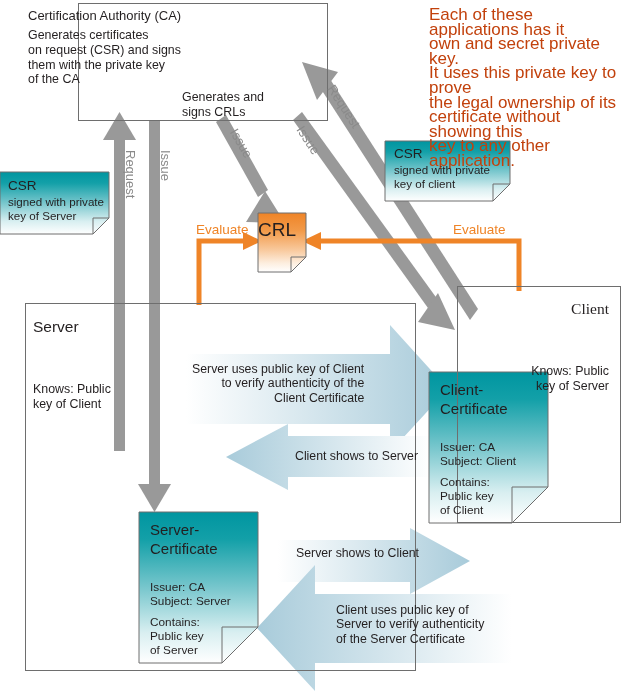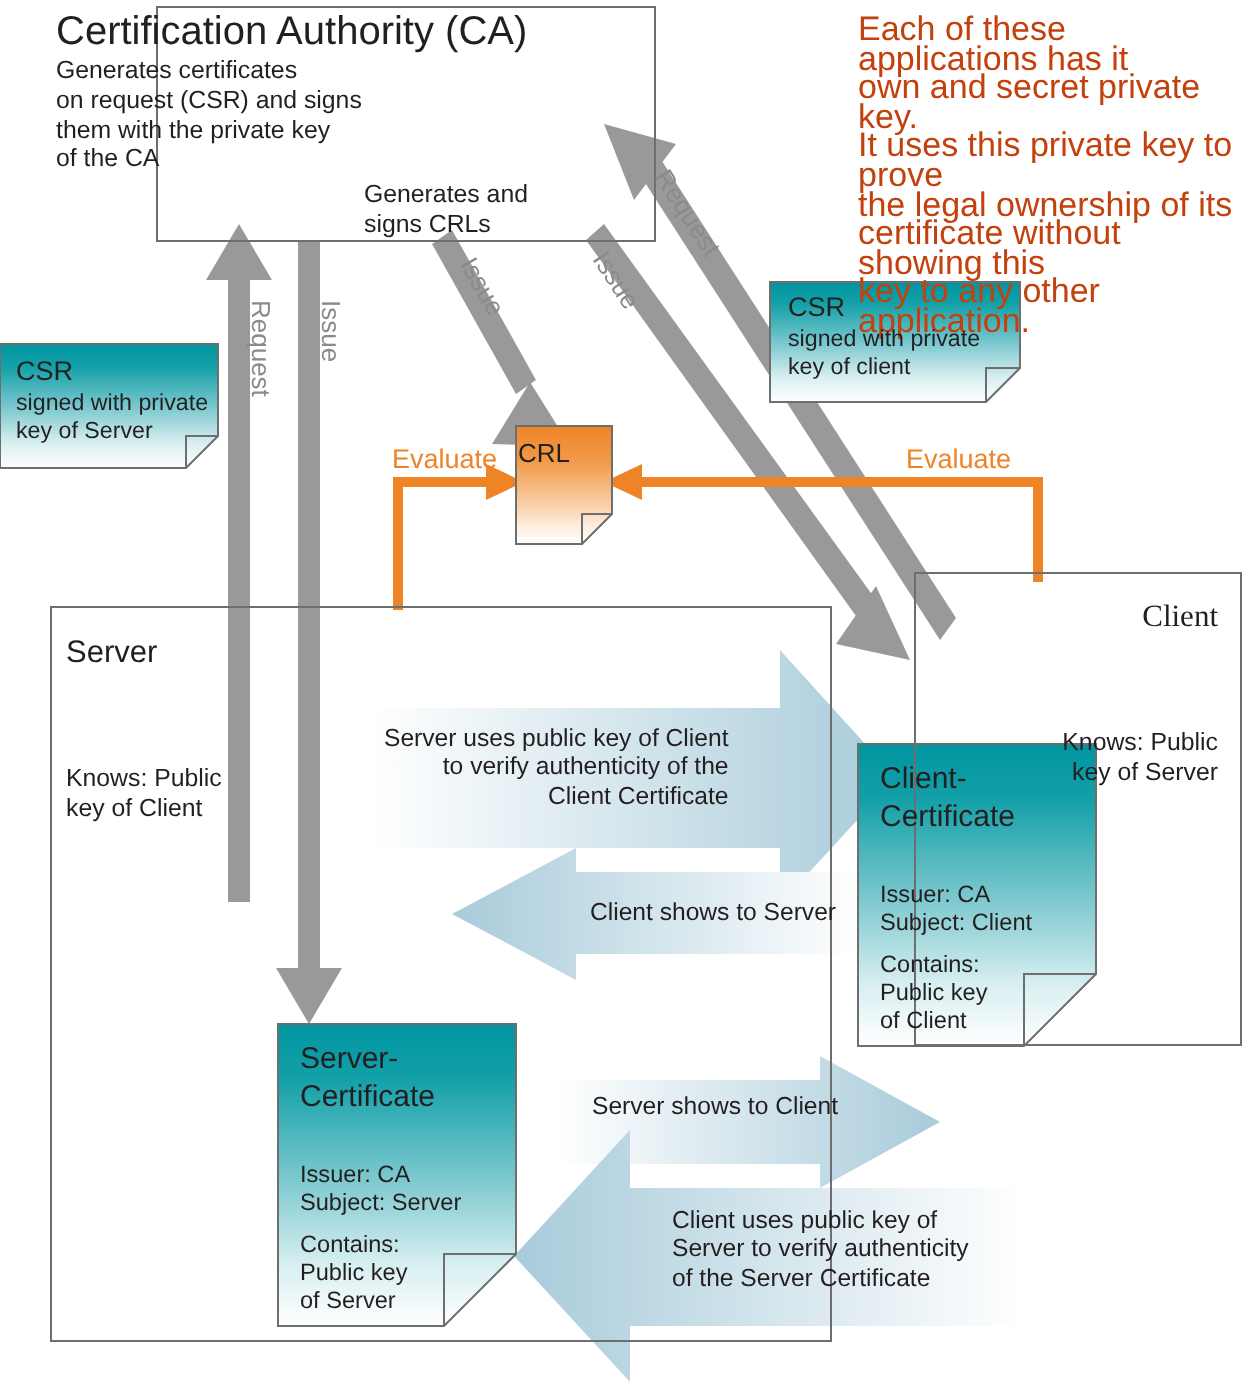--- a/index.html
+++ b/index.html
@@ -7,21 +7,21 @@
   #stage{position:relative;width:624px;height:693px;overflow:hidden;background:#fff;}
   #svg-layer{position:absolute;left:0;top:0;width:624px;height:693px;}
 
   .box{position:absolute;box-sizing:border-box;border:1px solid #6e6e6e;background:transparent;}
   .ttl{font-size:15.5px;line-height:18px;color:#231f20;}
   .sub{font-size:12.4px;line-height:14.6px;color:#231f20;margin-top:44px;}
   .note{position:absolute;font-size:17px;line-height:14.6px;color:#c2410c;white-space:pre-line;}
 
   
   #ca-box{left:78px;top:3px;width:250px;height:118px;}
-  #ca-title{position:absolute;left:28px;top:6px;font-size:20px;line-height:20px;}
+  #ca-title{position:absolute;left:28px;top:6px;font-size:13px;line-height:20px;}
   #ca-desc{position:absolute;left:28px;top:28px;font-size:12.4px;line-height:14.8px;white-space:pre-line;}
   #crl-note{position:absolute;left:182px;top:90px;font-size:12.4px;line-height:14.8px;white-space:pre-line;}
 
   
   #top-note{left:429px;top:8px;width:192px;}
 
   
   #server-box{left:25px;top:303px;width:391px;height:368px;}
   #client-box{left:457px;top:286px;width:164px;height:237px;}
   #server-title{position:absolute;left:33px;top:318px;}
@@ -37,21 +37,21 @@
   #csr-server .t1{position:absolute;left:8px;top:6px;font-size:13.5px;}
   #csr-server .t2{position:absolute;left:8px;top:23px;font-size:11.6px;line-height:13.6px;white-space:pre-line;}
 
   
   #csr-client{left:385px;top:141px;width:125px;height:60px;}
   #csr-client .t1{position:absolute;left:9px;top:5px;font-size:13.5px;}
   #csr-client .t2{position:absolute;left:9px;top:22px;font-size:11.6px;line-height:13.6px;white-space:pre-line;}
 
   
   #crl{left:258px;top:213px;width:48px;height:59px;}
-  #crl .t1{position:absolute;left:0;top:6px;width:28px;text-align:center;font-size:13px;}
+  #crl .t1{position:absolute;left:0;top:6px;width:28px;text-align:right;font-size:19px;}
 
   
   #client-cert{left:429px;top:372px;width:134px;height:151px;}
   #client-cert .t1{position:absolute;left:11px;top:8px;font-size:15px;line-height:19px;white-space:pre-line;}
   #client-cert .t2{position:absolute;left:11px;top:68px;font-size:11.8px;line-height:14px;white-space:pre-line;}
   #client-cert .t3{position:absolute;left:11px;top:103px;font-size:11.8px;line-height:14px;white-space:pre-line;}
 
   
   #server-cert{left:139px;top:512px;width:119px;height:151px;}
   #server-cert .t1{position:absolute;left:11px;top:8px;font-size:15px;line-height:19px;white-space:pre-line;}

